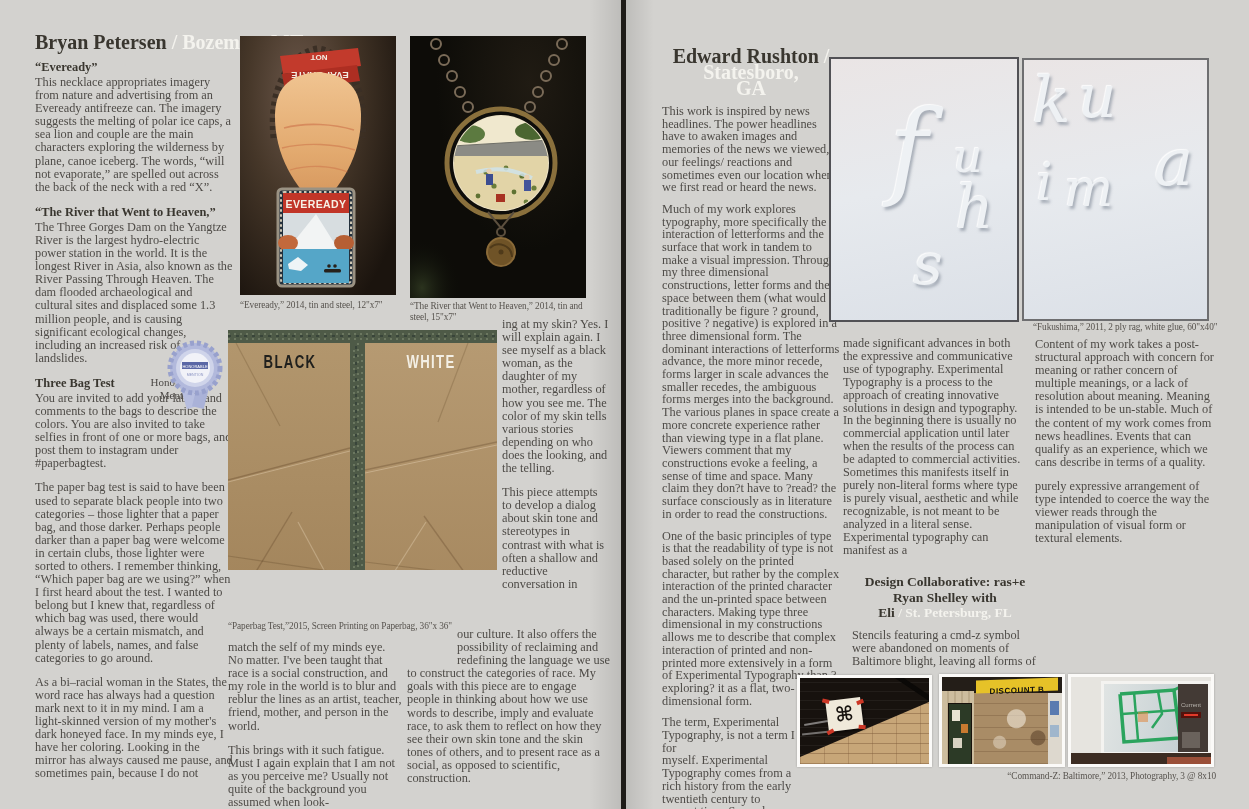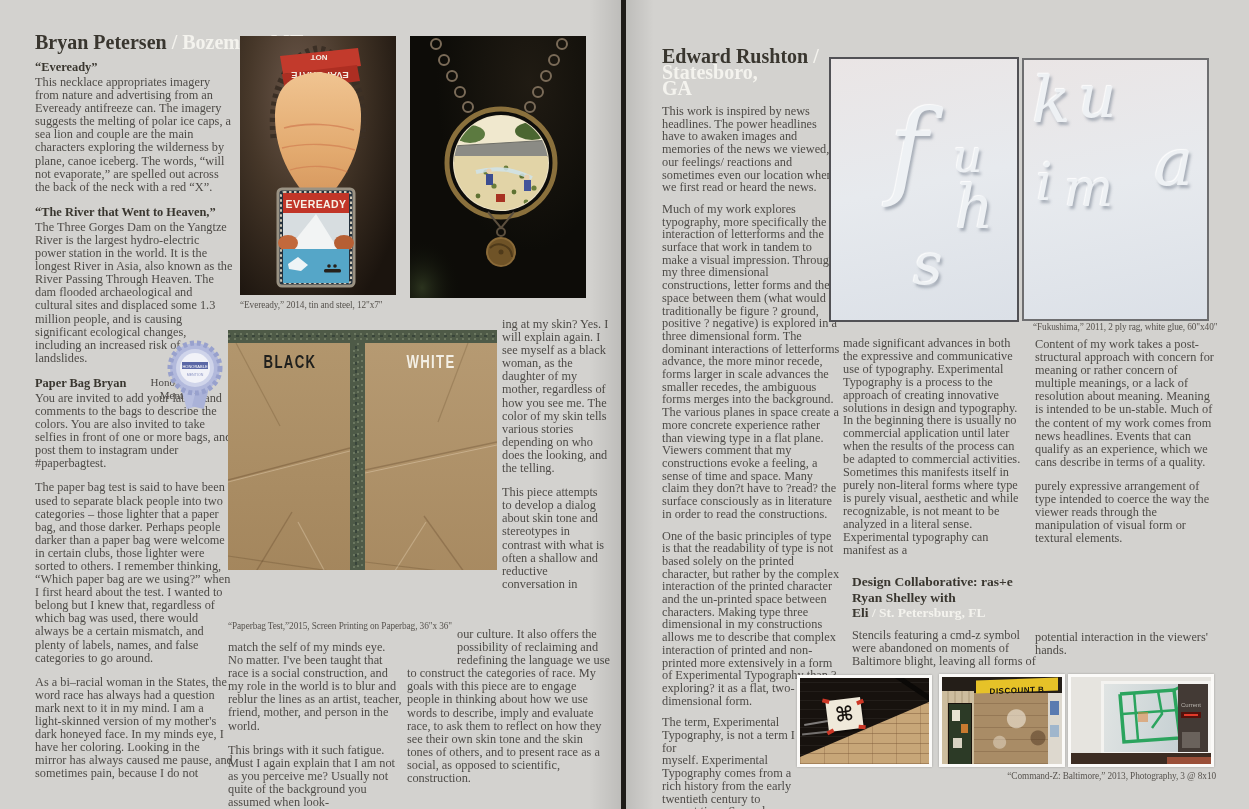--- a/index.html
+++ b/index.html
@@ -3,21 +3,21 @@
 <meta charset="utf-8">
 <style>
   html,body{margin:0;padding:0;background:#b9b8b6;}
   .spread{position:relative;width:1249px;height:809px;background:#d3d2cf;overflow:hidden;
           font-family:"Liberation Serif",serif;}
   .abs{position:absolute;}
   .bp{font:12.3px/13.1px "Liberation Serif",serif;color:#4e4b47;margin:0 0 11px;}
   .col .bp:last-child{margin-bottom:0;}
   .head{font-family:"Liberation Serif",serif;font-weight:bold;font-size:20px;line-height:16px;color:#39362f;white-space:nowrap;}
   .head .lt{color:#f4f3ee;}
-  .head.wrap{white-space:normal;}
+  .head.wrap{white-space:normal;text-align:center;}
   .sub{font-family:"Liberation Serif",serif;font-weight:bold;font-size:12.4px;line-height:14px;color:#39362f;margin:10px 0 2px;}
   .cap{font:9.3px/11.2px "Liberation Serif",serif;color:#57534e;letter-spacing:-0.1px;}
   .gutter{position:absolute;left:621px;top:0;width:5px;height:809px;background:#1e1c18;}
   .shadeL{position:absolute;left:589px;top:0;width:32px;height:809px;background:linear-gradient(to right,rgba(0,0,0,0),rgba(0,0,0,.10));}
   .shadeR{position:absolute;left:626px;top:0;width:28px;height:809px;background:linear-gradient(to left,rgba(0,0,0,0),rgba(0,0,0,.10));}
   
   .art{position:absolute;overflow:hidden;}
   .fk-panel{position:absolute;border:2px solid #515155;background:linear-gradient(168deg,#eae5e5 0%,#e7eaee 48%,#dbe0e7 100%);overflow:hidden;}
   .fk{position:absolute;font-family:"DejaVu Serif",serif;font-style:italic;line-height:1;color:#eef1f4;
       text-shadow:2px 3px 3px rgba(145,153,165,.75),-1px -1px 1px rgba(255,255,255,.85);}
@@ -35,21 +35,21 @@
   <div class="abs col" style="left:35px;top:34px;width:198px">
     <div class="head">
       <span>Bryan Petersen</span>
       <span class="lt">/ Bozeman, MT</span>
     </div>
     <div class="sub">“Eveready”</div>
     <p class="bp">This necklace appropriates imagery from nature and advertising from an Eveready antifreeze can.  The imagery suggests the melting of polar ice caps, a sea lion and couple are the main characters exploring the wilderness by plane, canoe iceberg. The words, “will not evaporate,” are spelled out across the back of the neck with a red “X”.</p>
     <div class="sub">“The River that Went to Heaven,”</div>
     <p class="bp">The Three Gorges Dam on the Yangtze River is the largest hydro-electric power station in the world. It is the longest River in Asia, also known as the River Passing Through Heaven. The dam flooded archaeological and cultural sites and displaced some 1.3 million people, and is causing significant ecological changes, including an increased risk of landslides.</p>
 
-    <div class="sub">Paper Bag Bryan</div>
+    <div class="sub">Three Bag Test</div>
     <p class="bp">You are invited to add your labels and comments to the bags to describe the colors. You are also invited to take selfies in front of one or more bags, and post them to instagram under #paperbagtest.</p>
     <p class="bp">The paper bag test is said to have been used to separate black people into two categories – those lighter that a paper bag, and those darker. Perhaps people darker than a paper bag were welcome in certain clubs, those lighter were sorted to others. I remember thinking, “Which paper bag are we using?” when I first heard about the test. I wanted to belong but I knew that, regardless of which bag was used, there would always be a certain mismatch, and plenty of labels, names, and false categories to go around.</p>
     <p class="bp">As a bi–racial woman in the States, the word race has always had a question mark next to it in my mind. I am a light-skinned version of my mother's dark honeyed face. In my minds eye, I have her coloring. Looking in the mirror has always caused me pause, and sometimes pain, because I do not</p>
   </div>
 
   <div class="abs award" style="left:123px;top:376px;width:74px">
     <span>Honorable</span><br>
     <span>Mention</span>
   </div>
   <svg class="abs" style="left:159px;top:338px" width="72" height="74">
@@ -155,20 +155,21 @@
           <circle cx="117" cy="141" r="2.6" fill="#e8d0b0"></circle>
         <rect x="86" y="158" width="9" height="8" fill="#a83222"></rect>
       </g>
       <path d="M78,176 L91,192 L104,176" stroke="#5c4f3e" stroke-width="2" fill="none"></path>
       <circle cx="91" cy="196" r="4" stroke="#5c4f3e" stroke-width="2" fill="none"></circle>
       <circle cx="91" cy="216" r="14" fill="#6f5327" stroke="#8a6a38" stroke-width="2"></circle>
       <path d="M80,212 a13 13 0 0 1 22,9" stroke="#4f3a1a" stroke-width="2" fill="none"></path>
       <circle cx="91" cy="216" r="2.5" fill="#4f3a1a"></circle>
     </svg>
   </div>
+  <div class="abs cap" style="left:410px;top:301px;width:185px">“The River that Went to Heaven,” 2014, tin and steel, 15"x7"</div>
 
   <div class="art" style="left:228px;top:330px;width:269px;height:240px">
     <svg width="269" height="288">
       <defs>
         <linearGradient id="bagL" x1="0" y1="0" x2="0" y2="1">
           <stop offset="0" stop-color="#b2966d"></stop>
             <stop offset="1" stop-color="#a1835a"></stop>
         </linearGradient>
         <linearGradient id="bagR" x1="0" y1="0" x2="0" y2="1">
           <stop offset="0" stop-color="#b69a72"></stop>
@@ -261,23 +262,20 @@
   <div class="abs col" style="left:852px;top:574px;width:186px">
     <div class="head wrap" style="font-size:13.5px;line-height:15.5px">
       <span>Design Collaborative: ras+e</span><br>
       <span>Ryan Shelley with</span><br>
       <span>Eli</span>
       <span class="lt">/ St. Petersburg, FL</span>
     </div>
     <div style="height:8px"></div>
     <p class="bp">Stencils featuring a cmd-z symbol were abandoned on moments of Baltimore blight, leaving all forms of</p>
   </div>
-  <div class="abs col" style="left:1035px;top:631px;width:184px">
-    <p class="bp">potential interaction in the viewers' hands.</p>
-  </div>
 
   <div class="photo" style="left:797px;top:675px">
     <div class="ph" style="width:129px;height:86px;background:
         repeating-linear-gradient(0deg, rgba(122,86,54,.45) 0 1px, transparent 1px 10px),
         repeating-linear-gradient(90deg, rgba(122,86,54,.3) 0 1px, transparent 1px 24px),#c7a678">
       <div style="position:absolute;left:0;top:0;width:100%;height:100%;background:
           repeating-linear-gradient(0deg, rgba(255,255,255,.05) 0 1px, transparent 1px 9px),#17120e;
           clip-path:polygon(0 0,100% 0,100% 28%,0 92%)"></div>
       <div style="position:absolute;right:-12px;top:2px;width:70px;height:5px;background:#0b0907;transform:rotate(34deg)"></div>
       <div style="position:absolute;left:4px;top:44px;width:24px;height:1.5px;background:rgba(255,255,255,.45);transform:rotate(-10deg)"></div>

